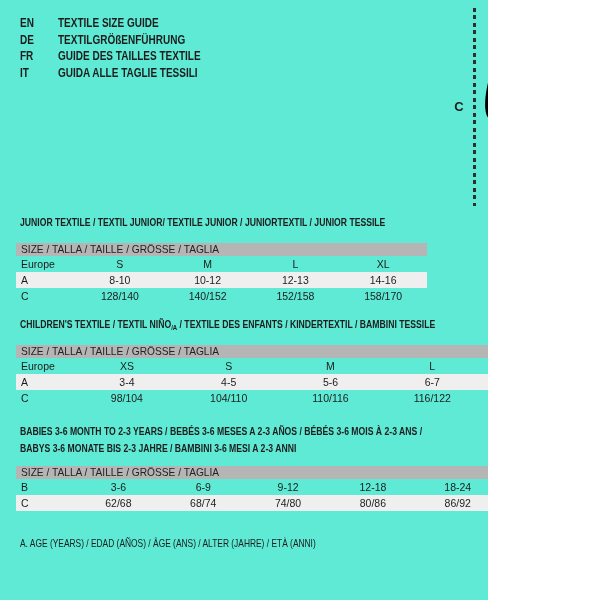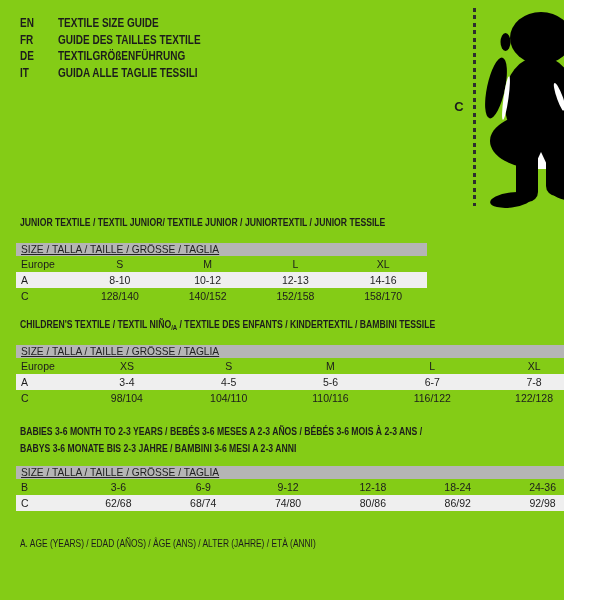--- a/index.html
+++ b/index.html
@@ -1,18 +1,18 @@
 <!DOCTYPE html>
 <html><head>
 <meta charset="utf-8">
 <style>
   * { margin:0; padding:0; box-sizing:border-box; }
   html,body { background:#fff; }
   .page {
-    position:relative; width:564px; height:600px; background:#84cc16;
+    position:relative; width:488px; height:600px; background:#5eead4;
     font-family:"Liberation Sans", sans-serif; color:#1c1c1c; overflow:hidden;
   }
   .cond { display:inline-block; transform:scaleX(0.8); transform-origin:0 50%; white-space:nowrap; }
 
   
   .langs { position:absolute; left:20px; top:15px; }
   .lang-row { display:flex; height:16.6px; align-items:center; font-weight:bold; font-size:12.5px; }
   .lang-code { width:38px; }
 
   
@@ -28,21 +28,21 @@
   .sec-title { position:absolute; left:20px; font-weight:bold; font-size:10.8px; line-height:13px; }
   .subx { font-size:7.5px; vertical-align:-2px; }
 
   
   .stable { position:absolute; left:16px; }
   .t1 { top:243px; width:411px; height:61px; }
   .t2 { top:345px; width:569px; height:61px; }
   .t3 { top:466px; width:569px; height:45px; }
   .tbar {
     position:absolute; left:0; width:100%; height:13px; background:#b5b5b5;
-    display:flex; align-items:center; padding-left:5px; font-size:10.2px; color:#222;text-decoration:underline;
+    display:flex; align-items:center; padding-left:5px; font-size:10.2px; color:#222;
   }
   .trow { position:absolute; left:0; width:100%; height:16px; display:flex; align-items:center; font-size:10.5px; }
   .alt { background:#efefef; }
   .tlabel { width:60px; padding-left:5px; }
   .tcell { flex:1; text-align:center; }
   .r13 { top:13px; } .r29 { top:29px; } .r45 { top:45px; }
 
   
   .legend-line { position:absolute; left:20px; font-weight:normal; font-size:10.5px; line-height:13px; }
 </style>
@@ -50,26 +50,26 @@
 <body>
 
 <div class="page">
 
   <div class="langs">
     <div class="lang-row">
       <span class="lang-code"><span class="cond">EN</span></span>
       <span class="cond">TEXTILE SIZE GUIDE</span>
     </div>
     <div class="lang-row">
+      <span class="lang-code"><span class="cond">DE</span></span>
+      <span class="cond">TEXTILGRÖßENFÜHRUNG</span>
+    </div>
+    <div class="lang-row">
       <span class="lang-code"><span class="cond">FR</span></span>
       <span class="cond">GUIDE DES TAILLES TEXTILE</span>
-    </div>
-    <div class="lang-row">
-      <span class="lang-code"><span class="cond">DE</span></span>
-      <span class="cond">TEXTILGRÖßENFÜHRUNG</span>
     </div>
     <div class="lang-row">
       <span class="lang-code"><span class="cond">IT</span></span>
       <span class="cond">GUIDA ALLE TAGLIE TESSILI</span>
     </div>
   </div>
 
   <div class="dash-line"></div>
   <div class="fig-label">C</div>
   <svg class="fig-svg" width="122" height="203" viewBox="0 0 122 203">

